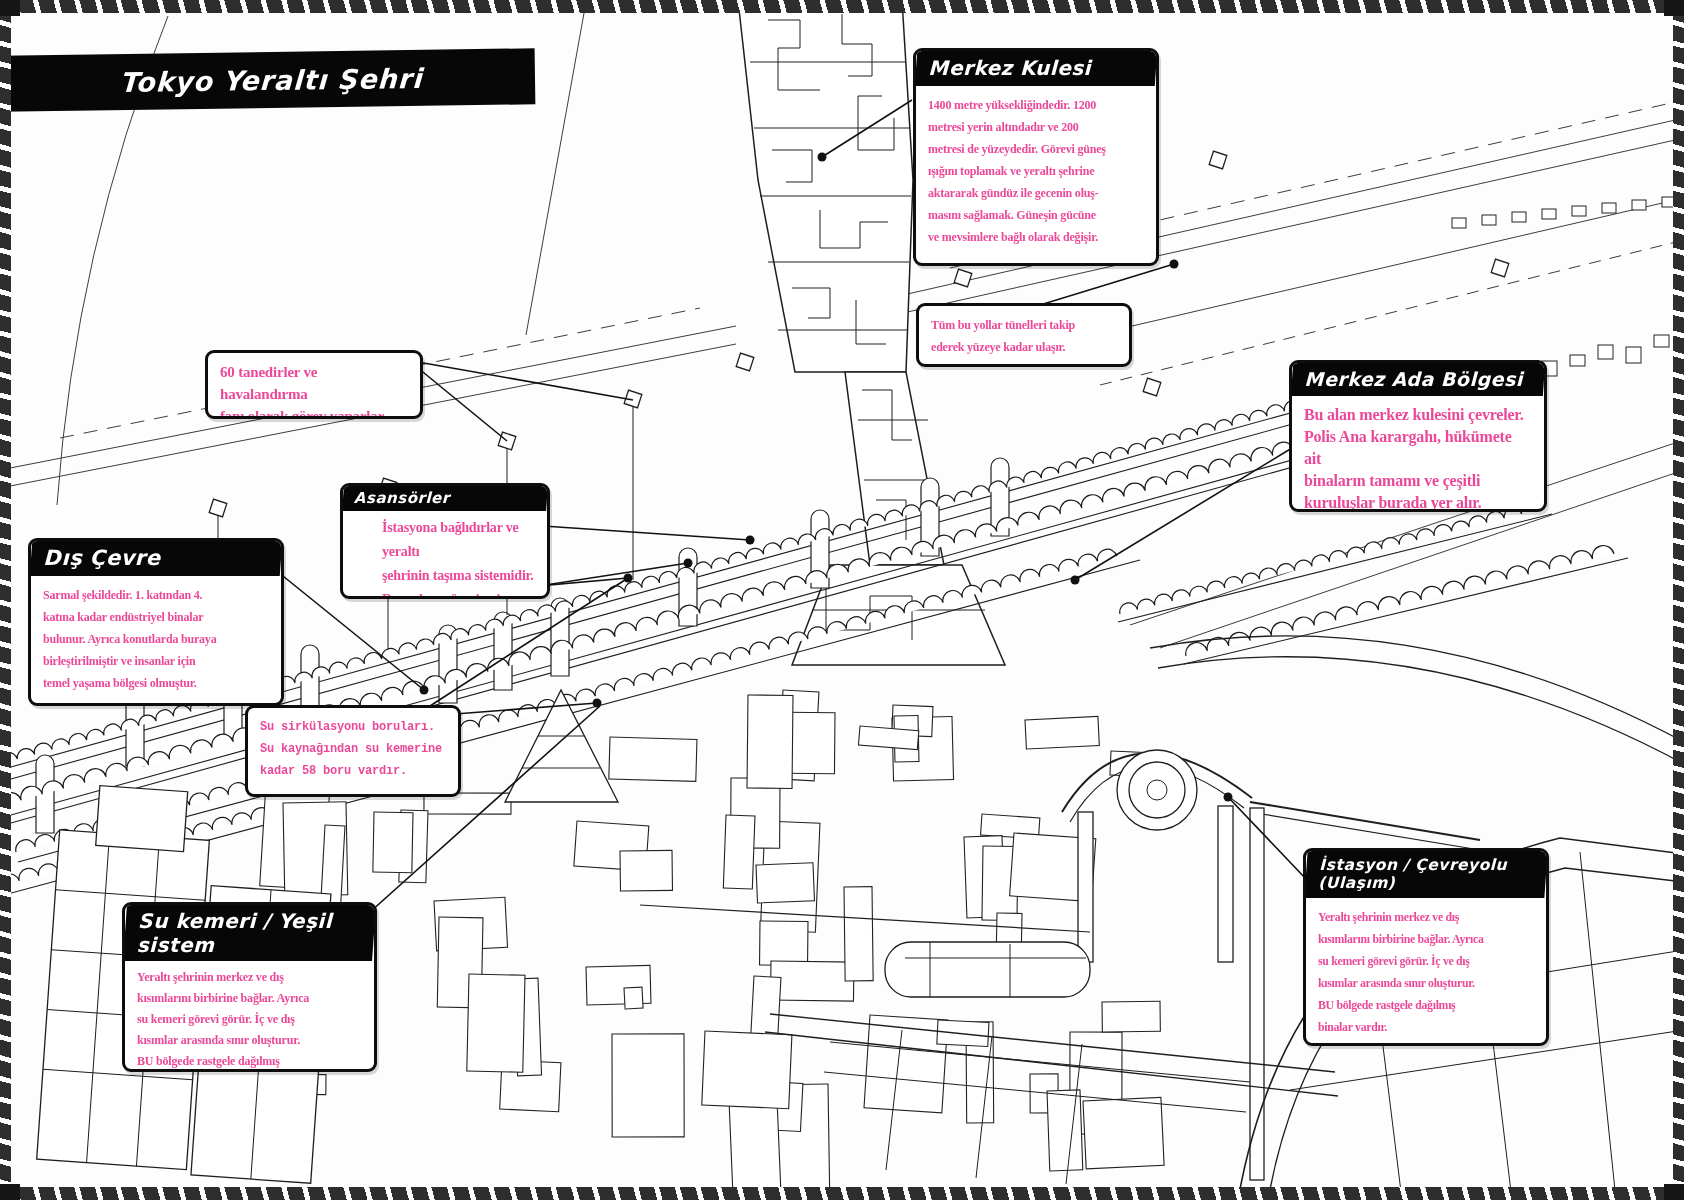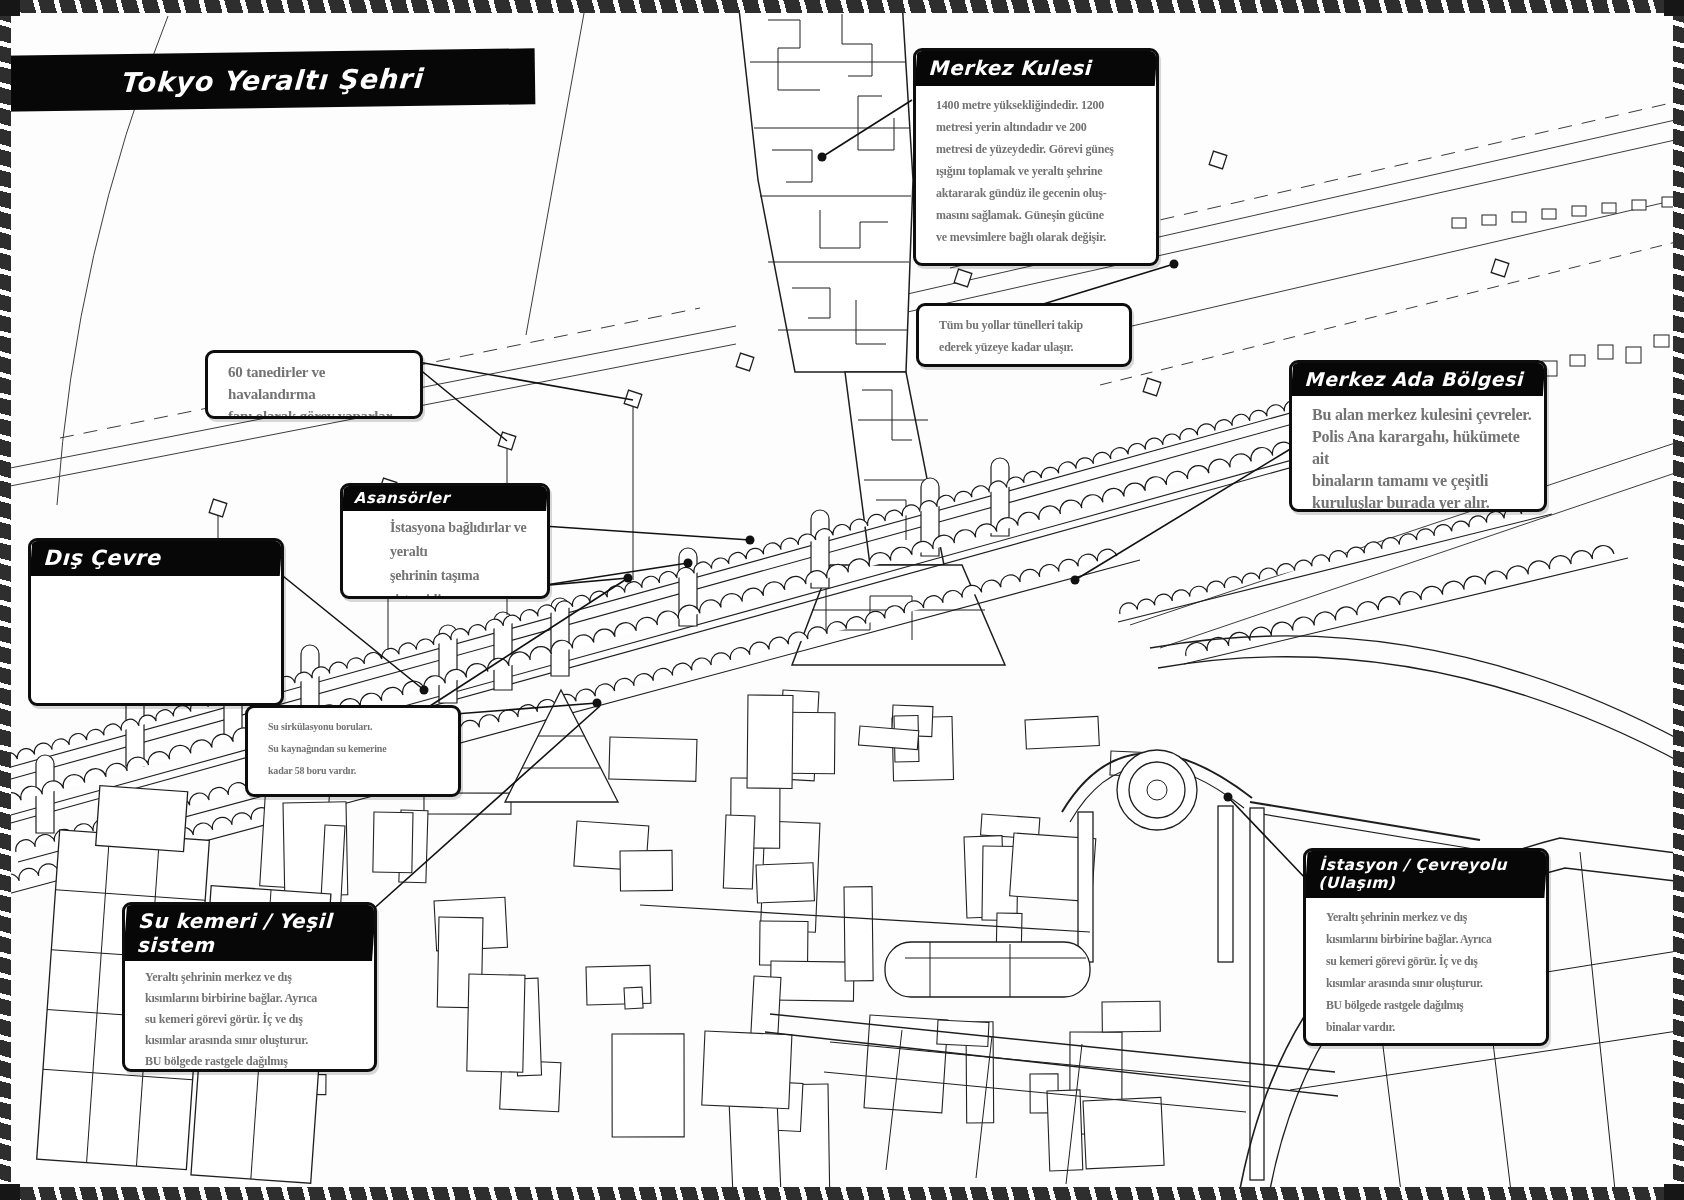--- a/index.html
+++ b/index.html
@@ -16,43 +16,43 @@
   .bord.right{right:0;top:0;width:11px;height:1200px;
     background:repeating-linear-gradient(15deg,#2e2e2e 0 15px,#ffffff 15px 20px);}
   .corner{position:absolute;z-index:4;width:20px;height:16px;background:#161616;}
   #art{position:absolute;left:0;top:0;z-index:1;}
   
   .callout{position:absolute;z-index:2;background:#ffffff;border:3px solid #0d0d0d;
            border-radius:9px;box-shadow:2px 3px 0 rgba(0,0,0,.15);overflow:hidden;}
   .callout .hdr{background:#070707;color:#ffffff;padding:5px 14px 6px 14px;
            font-family:"DejaVu Sans", sans-serif;font-style:italic;font-weight:700;
            letter-spacing:.5px;transform:skewX(-4deg);}
-  .callout .body{white-space:pre-line;color:#737373;font-weight:700;
-           font-family:"Liberation Serif", serif;padding:8px 12px 6px 20px;
+  .callout .body{white-space:pre-line;color:#ec4899;font-weight:700;
+           font-family:"Liberation Serif", serif;padding:8px 12px 6px 12px;
            letter-spacing:-0.2px;}
   
   .c-title{position:absolute;z-index:2;left:0;top:52px;width:535px;height:56px;background:#070707;
            transform:rotate(-0.8deg);display:flex;align-items:center;}
   .c-title .ttl{color:#fff;font-family:"DejaVu Sans", sans-serif;font-style:italic;font-weight:700;
            font-size:27px;letter-spacing:1px;padding-left:122px;transform:skewX(-6deg);}
   .c-mk{left:913px;top:48px;width:240px;height:212px;}
   .c-mk .hdr{font-size:20px;} .c-mk .body{font-size:12px;line-height:22px;}
   .c-tun{left:916px;top:303px;width:210px;height:58px;}
   .c-tun .body{font-size:12px;line-height:22px;}
   .c-ma{left:1289px;top:360px;width:252px;height:146px;}
   .c-ma .hdr{font-size:19px;} .c-ma .body{font-size:16px;line-height:22px;}
   .c-fan{left:205px;top:350px;width:212px;height:63px;}
   .c-fan .body{font-size:15px;line-height:22px;}
   .c-as{left:340px;top:483px;width:204px;height:110px;}
   .c-as .hdr{font-size:15px;padding:3px 12px 4px 12px;}
   .c-as .body{font-size:14px;line-height:24px;padding-top:5px;margin-left:27px;}
   .c-dc{left:28px;top:538px;width:250px;height:162px;}
   .c-dc .hdr{font-size:21px;} .c-dc .body{font-size:12px;line-height:22px;}
   .c-ss{left:245px;top:705px;width:210px;height:86px;}
-  .c-ss .body{font-size:10px;line-height:22px;}
+  .c-ss .body{font-size:12px;line-height:22px;font-family:Liberation Mono, monospace;}
   .c-sk{left:122px;top:902px;width:249px;height:164px;}
   .c-sk .hdr{font-size:20px;padding:4px 14px;}
   .c-sk .body{font-size:12px;line-height:21px;padding-top:6px;}
   .c-ist{left:1303px;top:848px;width:240px;height:192px;}
   .c-ist .hdr{font-size:15.5px;} .c-ist .body{font-size:11.8px;line-height:22px;letter-spacing:-0.3px;}
 </style>
 </head>
 <body>
 
 <div id="page">
@@ -352,20 +352,25 @@
   <div class="callout c-as">
     <div class="hdr">Asansörler</div>
     <div class="body">İstasyona bağlıdırlar ve yeraltı
 şehrinin taşıma sistemidir.
 Duvarların üzerine inşa edilmiş
 30 tane asansör vardır.</div>
   </div>
 
   <div class="callout c-dc">
     <div class="hdr">Dış Çevre</div>
+    <div class="body">Sarmal şekildedir. 1. katından 4.
+katına kadar endüstriyel binalar
+bulunur. Ayrıca konutlarda buraya
+birleştirilmiştir ve insanlar için
+temel yaşama bölgesi olmuştur.</div>
   </div>
 
   <div class="callout c-ss">
     <div class="body">Su sirkülasyonu boruları.
 Su kaynağından su kemerine
 kadar 58 boru vardır.</div>
   </div>
 
   <div class="callout c-sk">
     <div class="hdr">Su kemeri / Yeşil sistem</div>

